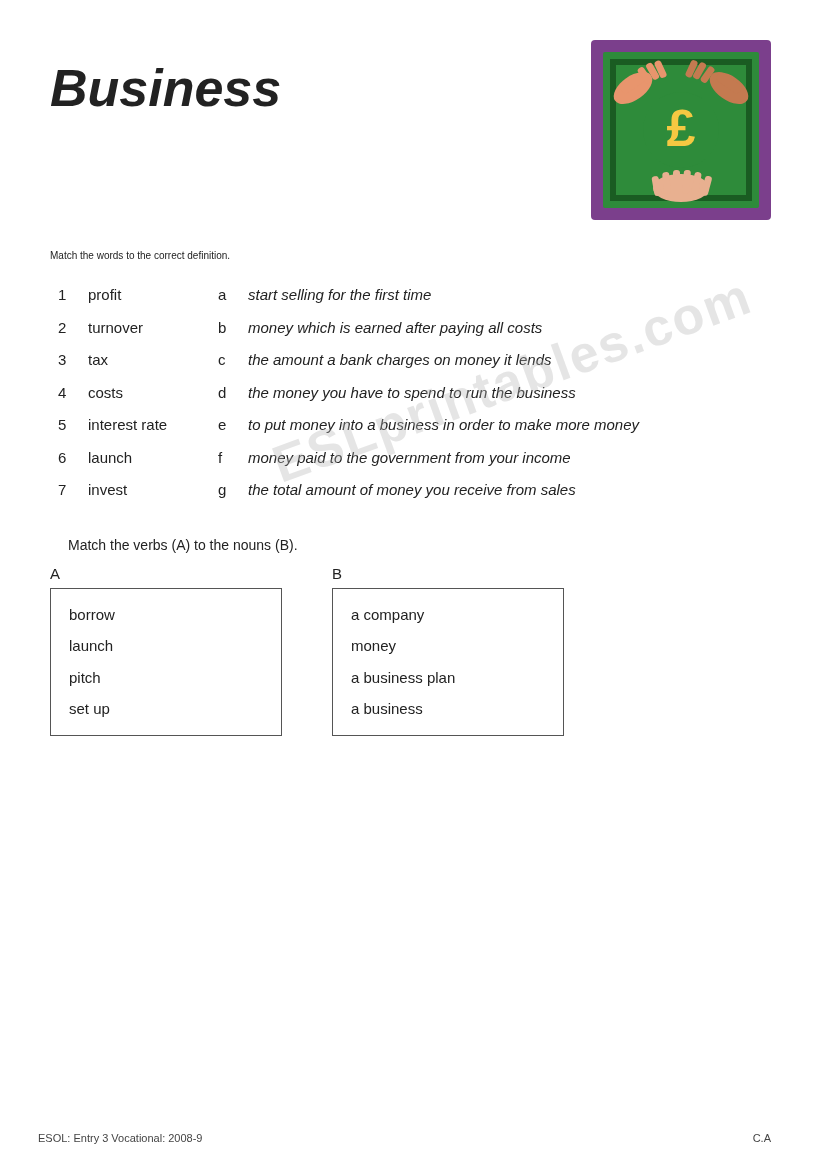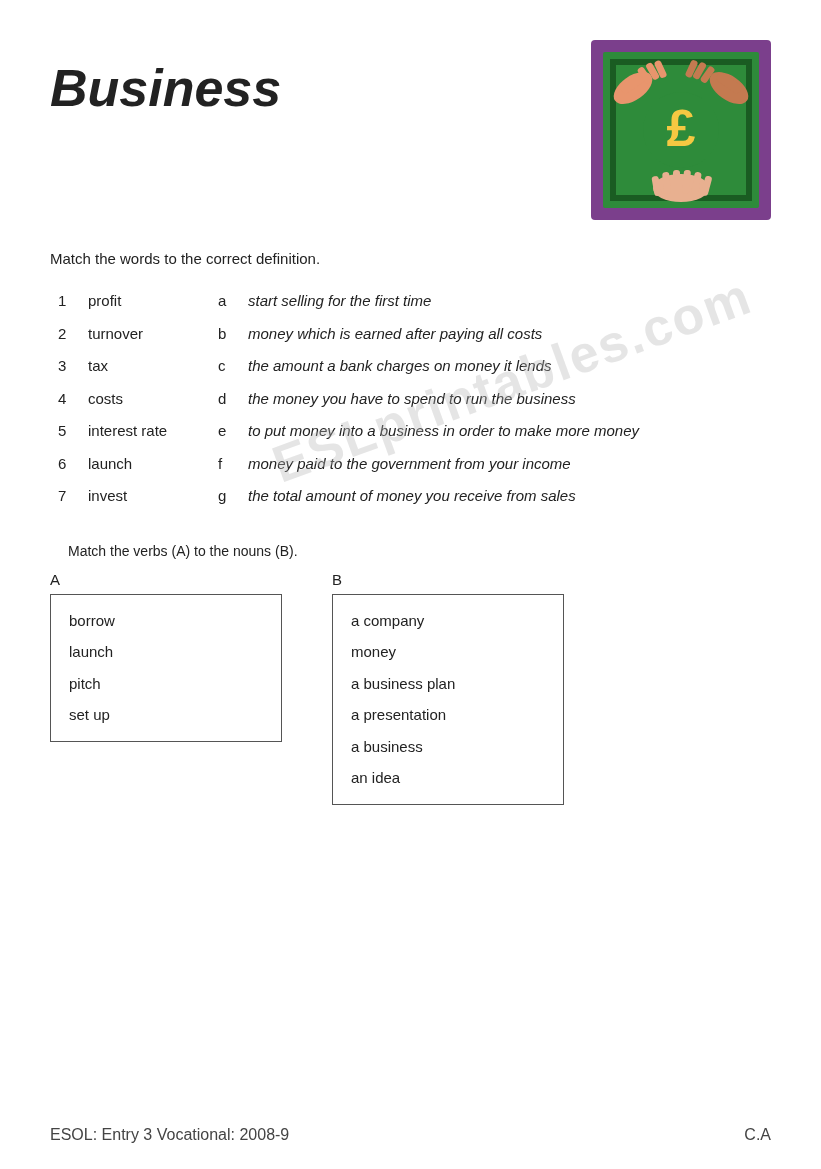--- a/index.html
+++ b/index.html
@@ -44,21 +44,21 @@
     }
 
     
     .logo-svg {
       width: 180px;
       height: 180px;
     }
 
     .instruction {
       margin: 20px 0 18px 0;
-      font-size: 15px;
+      font-size: 10px;
     }
 
     .matching-table {
       width: 100%;
       border-collapse: collapse;
       margin-bottom: 30px;
     }
 
     .matching-table td {
       padding: 5px 8px;
@@ -95,25 +95,25 @@
     }
 
     .box-item {
       font-size: 15px;
       line-height: 2.1;
     }
 
     .footer {
       position: absolute;
       bottom: 25px;
-      left: 50px;
+      left: 38px;
       right: 50px;
       display: flex;
       justify-content: space-between;
-      font-size: 16px;
+      font-size: 11px;
       color: #444;
     }
 
     .watermark {
       position: absolute;
       top: 350px;
       left: 50%;
       transform: translateX(-30%) rotate(-20deg);
       font-size: 52px;
       color: rgba(180,180,180,0.35);
@@ -230,23 +230,21 @@
         <div class="box-item">pitch</div>
         <div class="box-item">set up</div>
       </div>
   </div>
   <div>
     <div class="col-label">B</div>
     <div class="box-container" id="noun-box">
         <div class="box-item">a company</div>
         <div class="box-item">money</div>
         <div class="box-item">a business plan</div>
-        <div class="box-item">a presentation</div>
         <div class="box-item">a business</div>
-        <div class="box-item">an idea</div>
       </div>
   </div>
 </div>
 
 <div class="watermark">ESLprintables.com</div>
 
 <div class="footer">
   <span>ESOL: Entry 3 Vocational: 2008-9</span>
   <span>C.A</span>
 </div>

